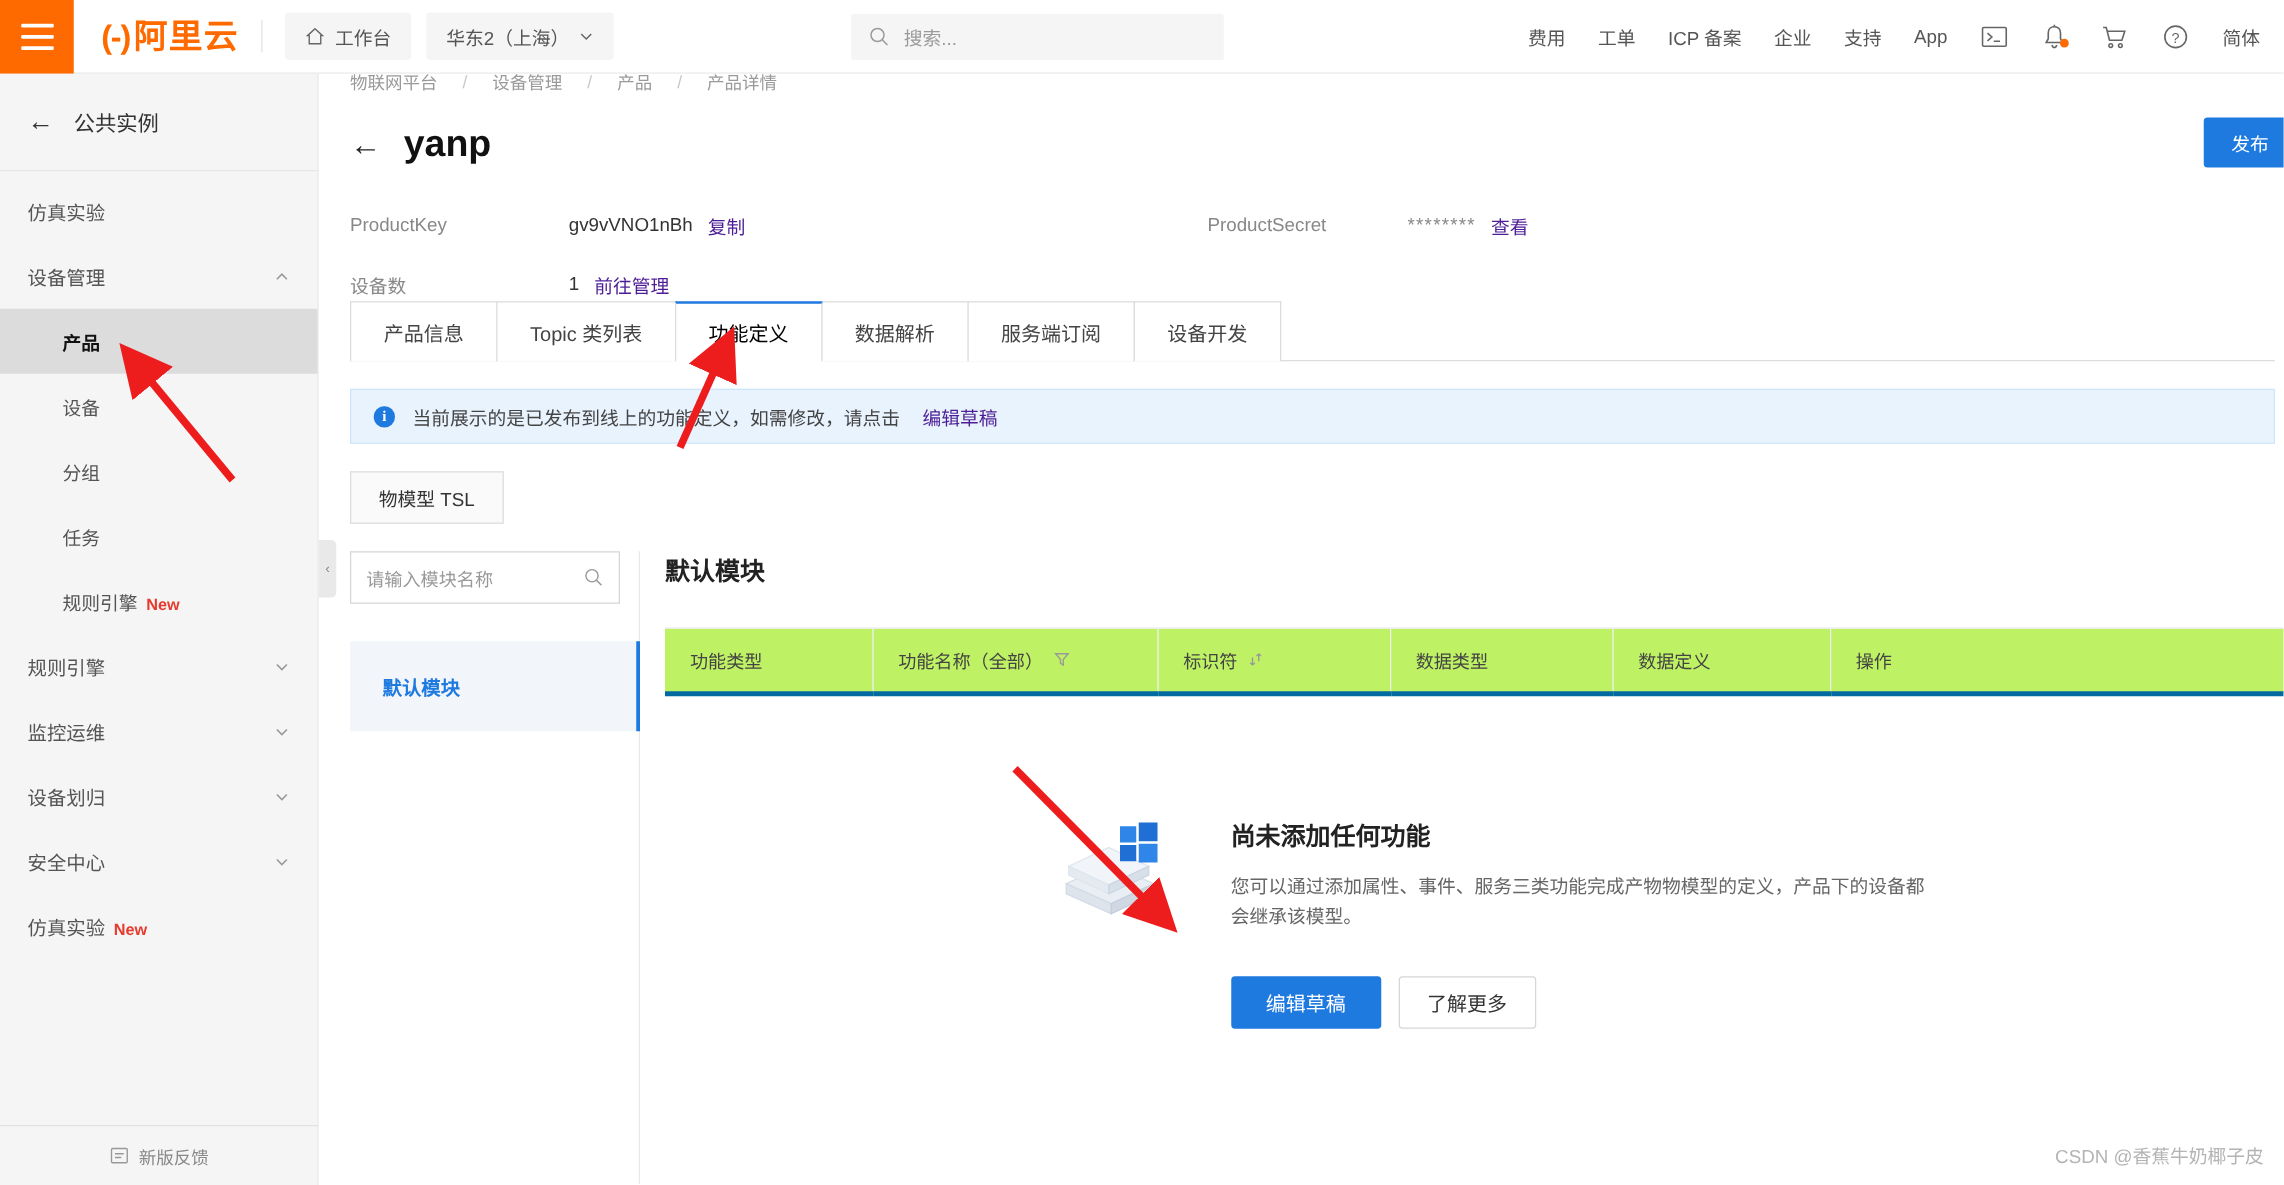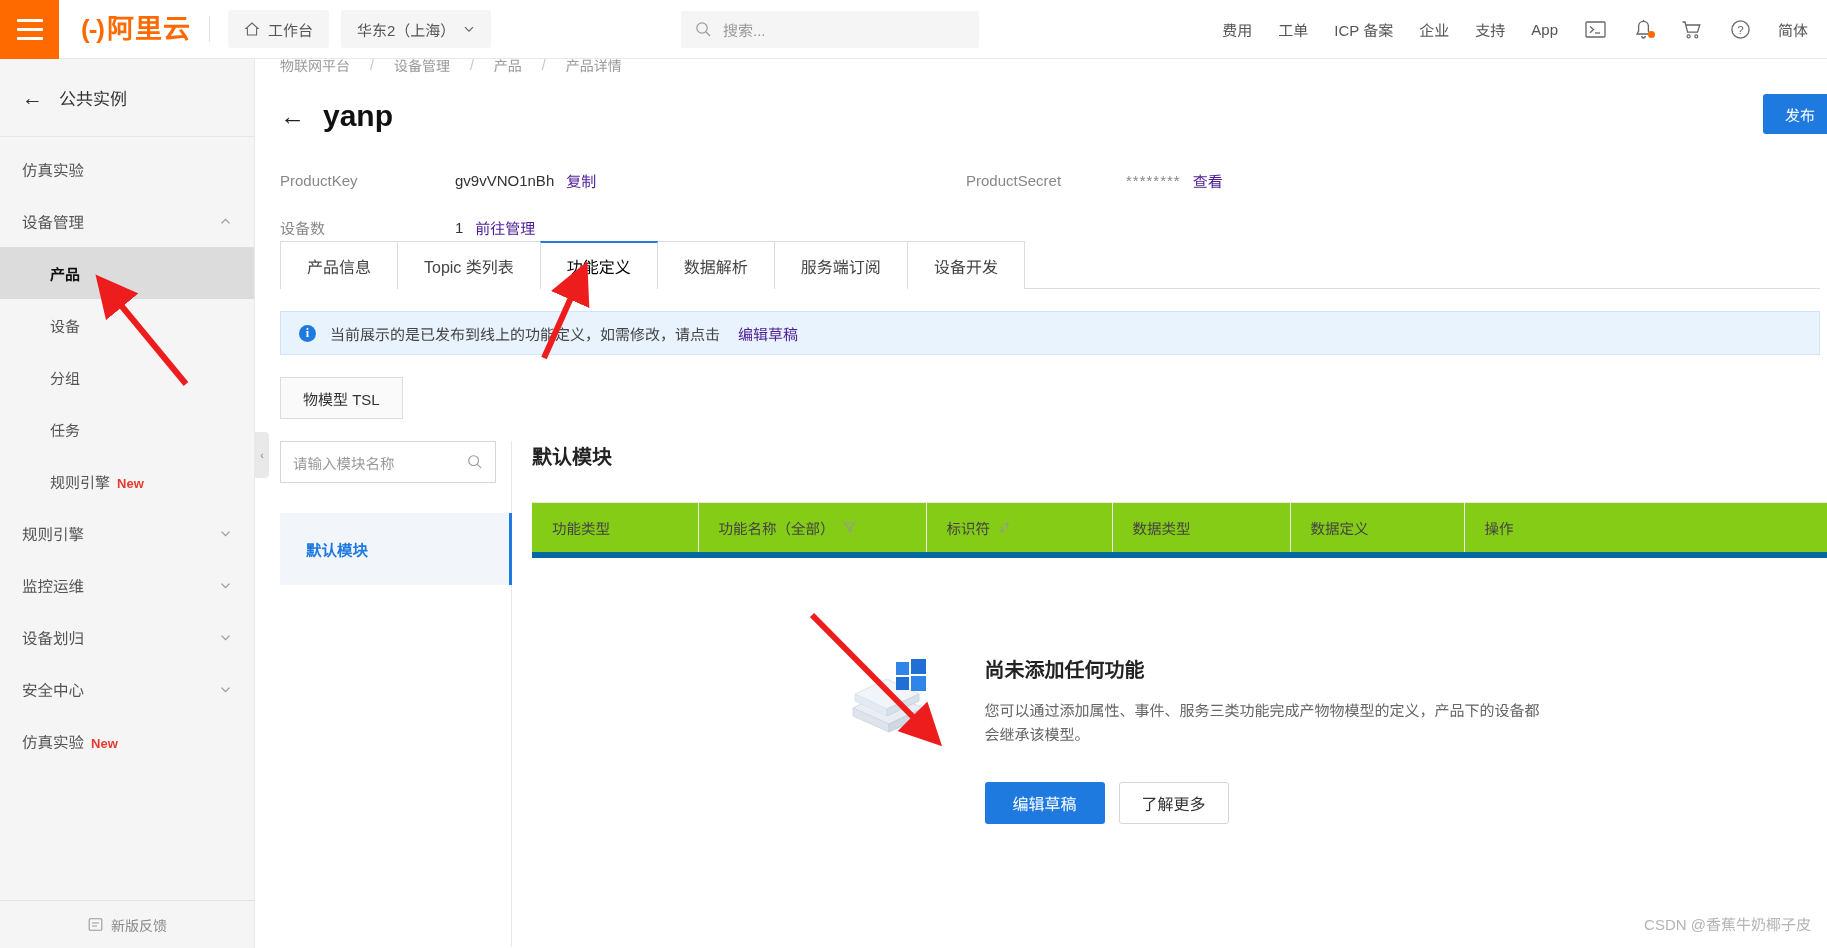--- a/index.html
+++ b/index.html
@@ -186,23 +186,23 @@
   }
 
   
   .mod-content { position: absolute; top: 382px; left: 277px; width: 1295px; }
   .mod-title { font-size: 20px; font-weight: bold; color: #222; }
 
   table.fn-table {
     margin-top: 32px; border-collapse: collapse; width: 1295px; table-layout: fixed;
   }
   table.fn-table th {
-    background: #84cc16; height: 52px; text-align: left; padding: 0 20px;
+    background: #bef264; height: 52px; text-align: left; padding: 0 20px;
     font-size: 14.5px; color: #444; font-weight: normal;
-    border-top: 1px solid #e8e8e8; border-bottom: 6px solid #0369a1;
+    border-top: 1px solid #e8e8e8; border-bottom: 4px solid #0369a1;
     border-right: 1px solid #ededed;
   }
   table.fn-table th:last-child { border-right: none; }
   .th-inner { display: flex; align-items: center; gap: 8px; }
   .ico-funnel, .ico-sort { color: #999; font-size: 13px; }
 
   .empty-wrap {
     margin-top: 88px; display: flex; align-items: flex-start; justify-content: center;
     gap: 30px; padding-left: 30px;
   }

